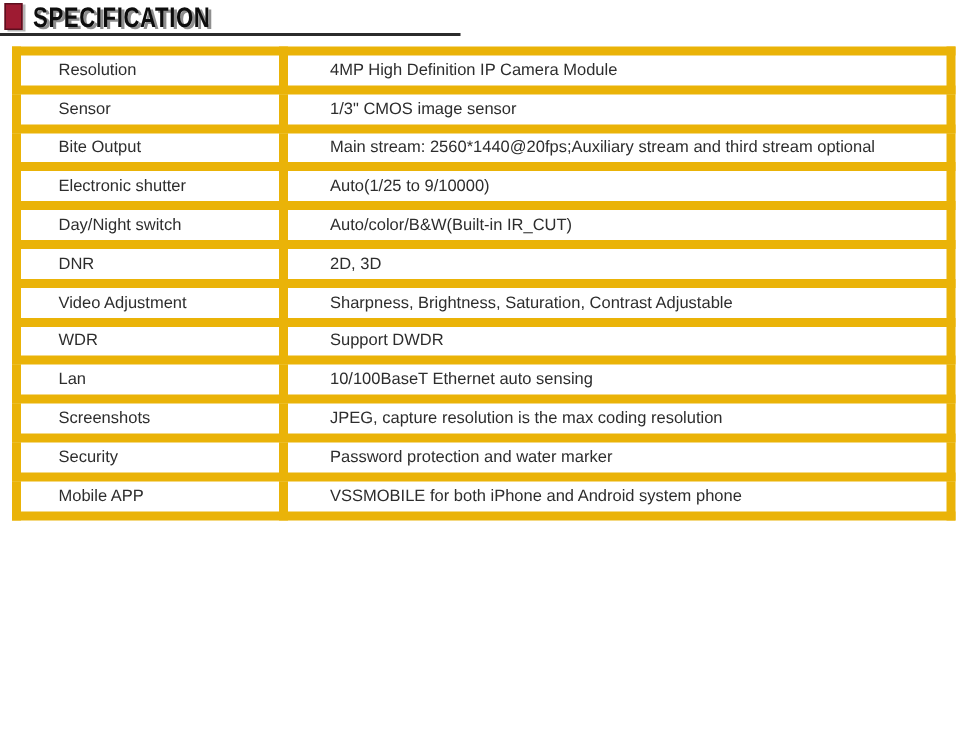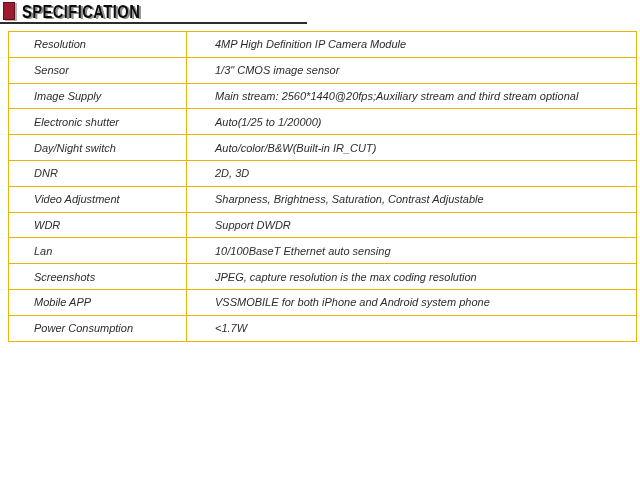--- a/index.html
+++ b/index.html
@@ -15,23 +15,23 @@
   .title { position:absolute; left:22px; top:1px; font-size:18px; font-weight:bold;
            color:#0d0d0d; letter-spacing:0.5px; white-space:nowrap;
            transform:scaleX(0.82) scaleY(1.05); transform-origin:left top;
            text-shadow:2.5px 1.5px 0 rgba(115,115,115,0.8); }
   .rule { position:absolute; left:0; top:22px; width:307px; height:2px;
           background:#2b2b2b; }
 
   
   table.spec { position:absolute; left:8px; top:31px; width:629px;
                border-collapse:collapse; table-layout:fixed; }
-  table.spec td { border:1px solid #eab308; height:25.8px; vertical-align:middle;
+  table.spec td { border:6px solid #eab308; height:25.8px; vertical-align:middle;
                   font-size:11px; color:#2d2d2d; line-height:1.1;
-                  white-space:nowrap; overflow:hidden;font-style:italic; }
+                  white-space:nowrap; overflow:hidden; }
   td.c-label { width:178px; padding-left:25px; }
   td.c-value { padding-left:28px; }
 </style>
 </head>
 <body>
 
 <div class="sheet">
 
   <div class="hdr">
     <span class="bullet"></span>
@@ -45,28 +45,28 @@
     <td class="c-label">Resolution</td>
     <td class="c-value">4MP High Definition IP Camera Module</td>
   </tr>
 
   <tr>
     <td class="c-label">Sensor</td>
     <td class="c-value">1/3" CMOS image sensor</td>
   </tr>
 
   <tr>
-    <td class="c-label">Image Supply</td>
+    <td class="c-label">Bite Output</td>
     <td class="c-value">Main stream: 2560*1440@20fps;Auxiliary stream and third stream optional</td>
   </tr>
 
 
   <tr>
     <td class="c-label">Electronic shutter</td>
-    <td class="c-value">Auto(1/25 to 1/20000)</td>
+    <td class="c-value">Auto(1/25 to 9/10000)</td>
   </tr>
 
   <tr>
     <td class="c-label">Day/Night switch</td>
     <td class="c-value">Auto/color/B&amp;W(Built-in IR_CUT)</td>
   </tr>
 
   <tr>
     <td class="c-label">DNR</td>
     <td class="c-value">2D, 3D</td>
@@ -86,28 +86,28 @@
     <td class="c-label">Lan</td>
     <td class="c-value">10/100BaseT Ethernet auto sensing</td>
   </tr>
 
 
   <tr>
     <td class="c-label">Screenshots</td>
     <td class="c-value">JPEG, capture resolution is the max coding resolution</td>
   </tr>
 
+  <tr>
+    <td class="c-label">Security</td>
+    <td class="c-value">Password protection and water marker</td>
+  </tr>
 
   <tr>
     <td class="c-label">Mobile APP</td>
     <td class="c-value">VSSMOBILE for both iPhone and Android system phone</td>
   </tr>
 
 
 
-  <tr>
-    <td class="c-label">Power Consumption</td>
-    <td class="c-value">&lt;1.7W</td>
-  </tr>
 </tbody>
   </table>
 
 </div>
 
 </body></html>

